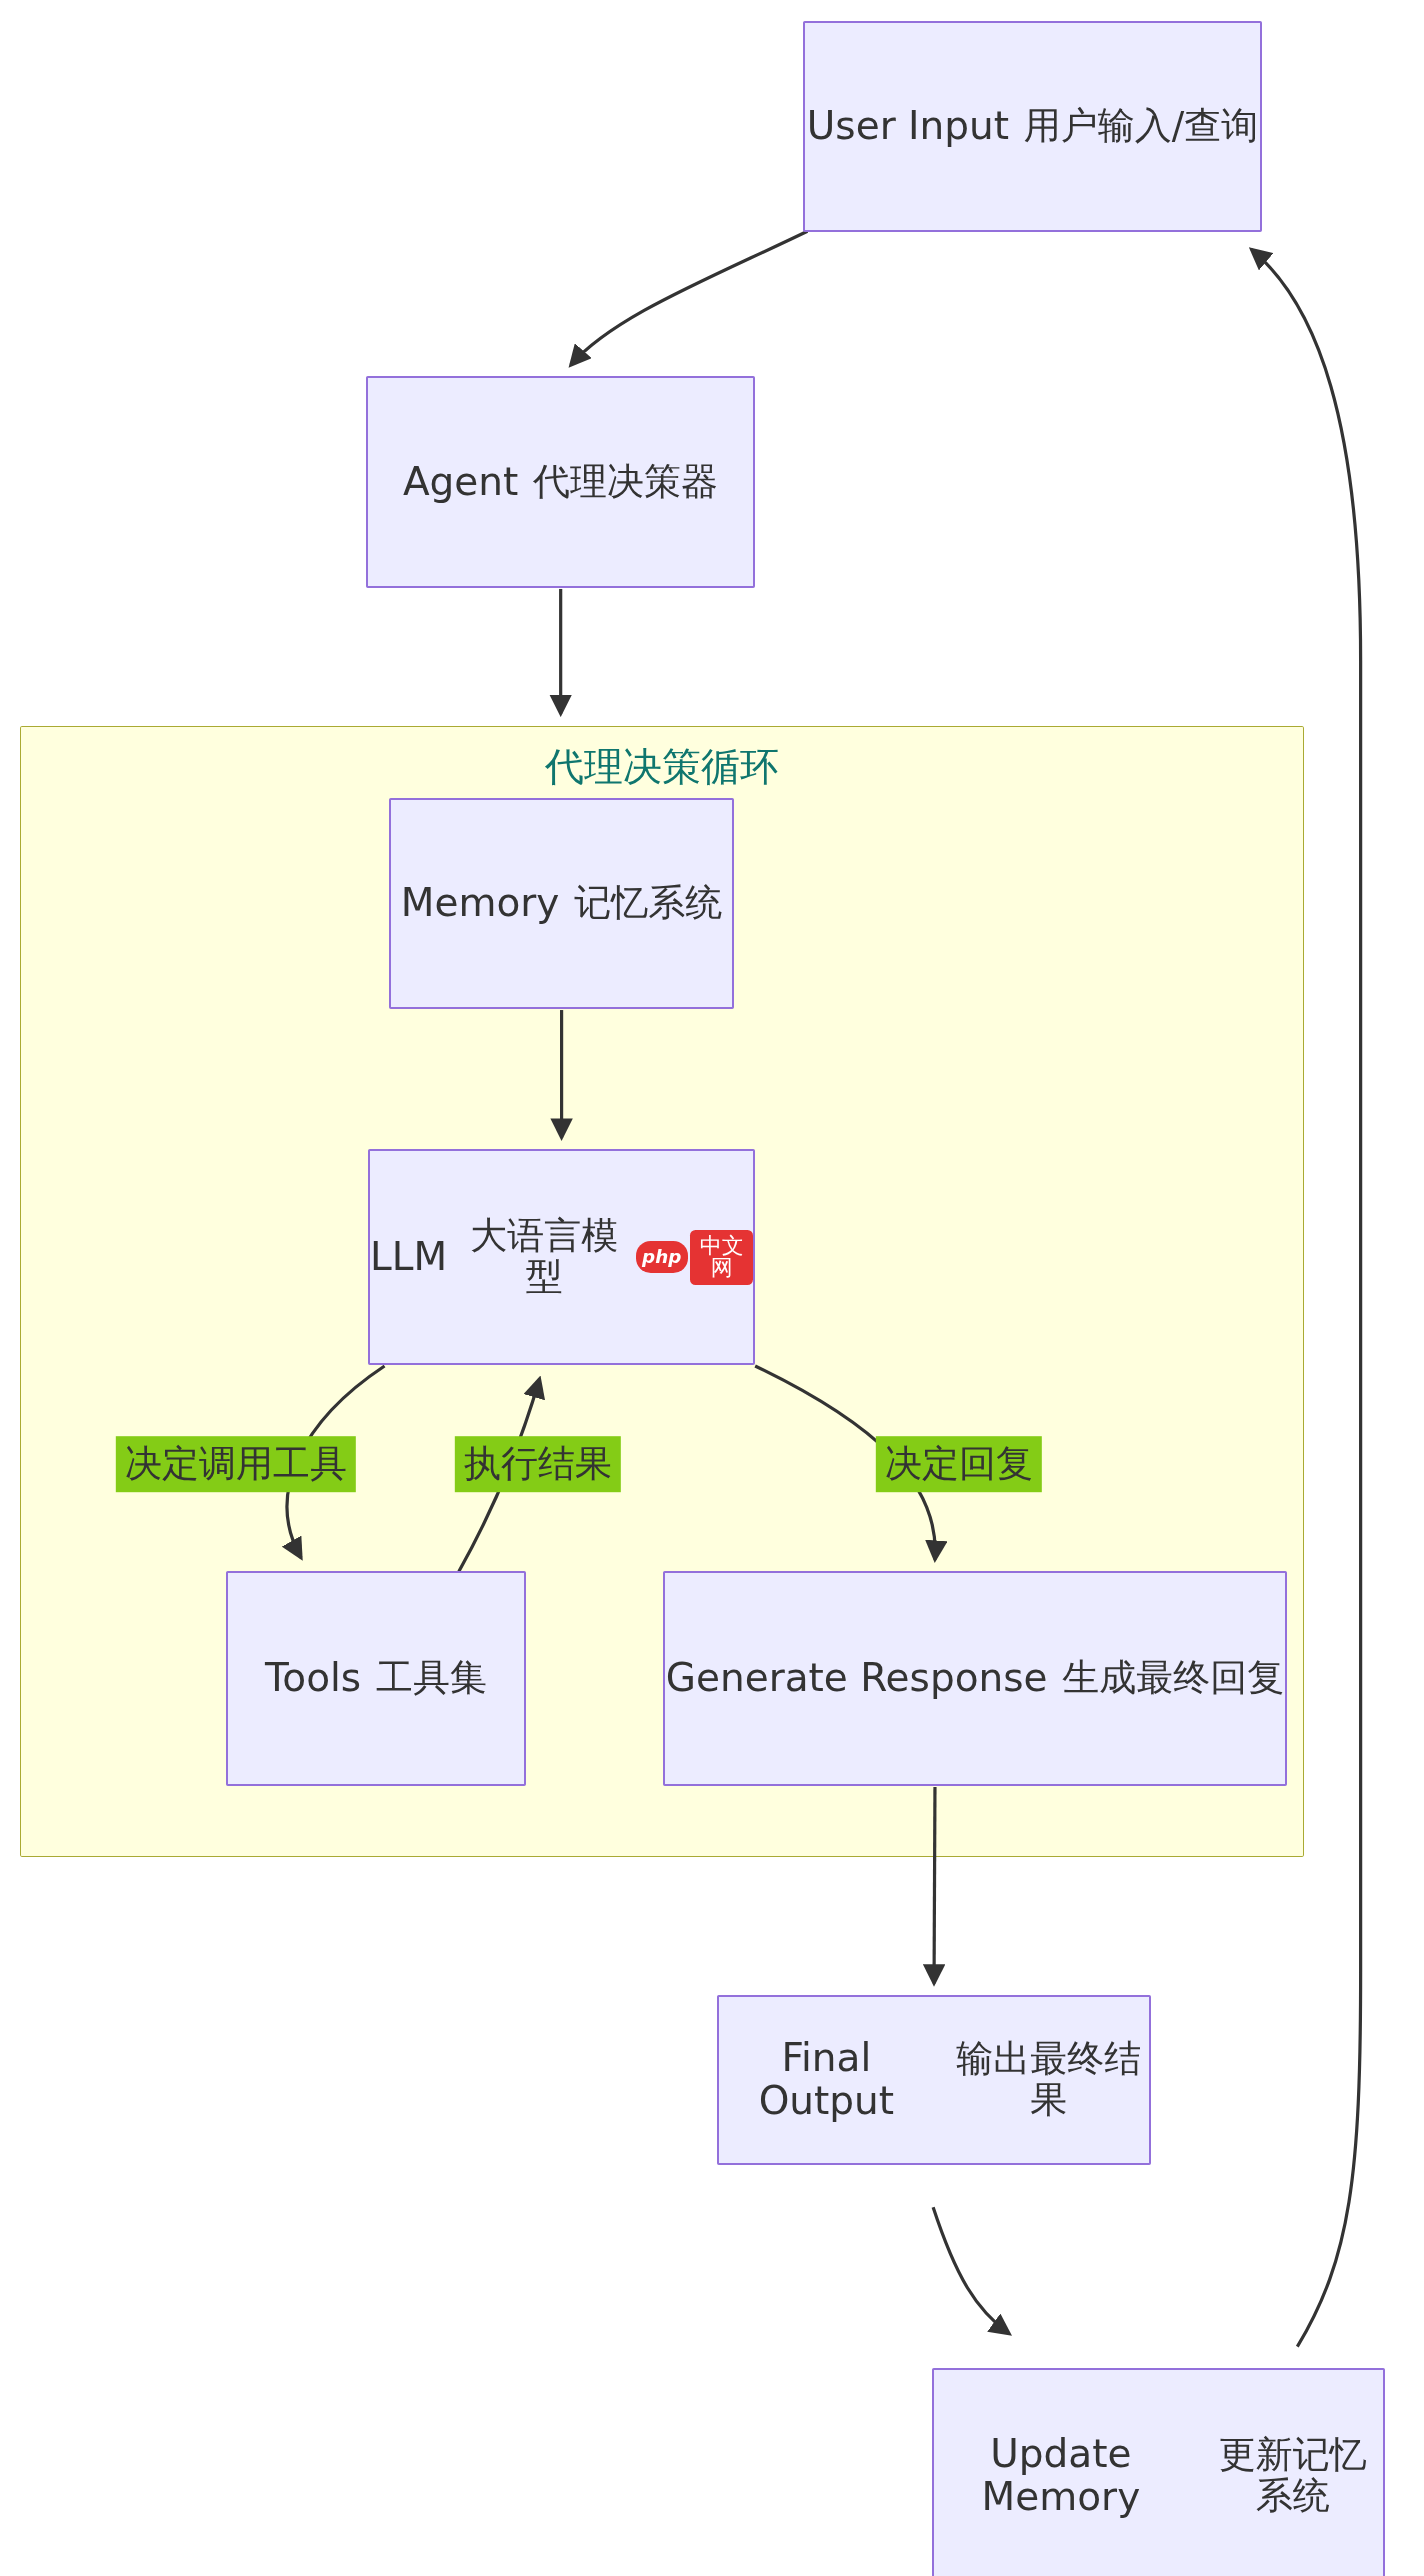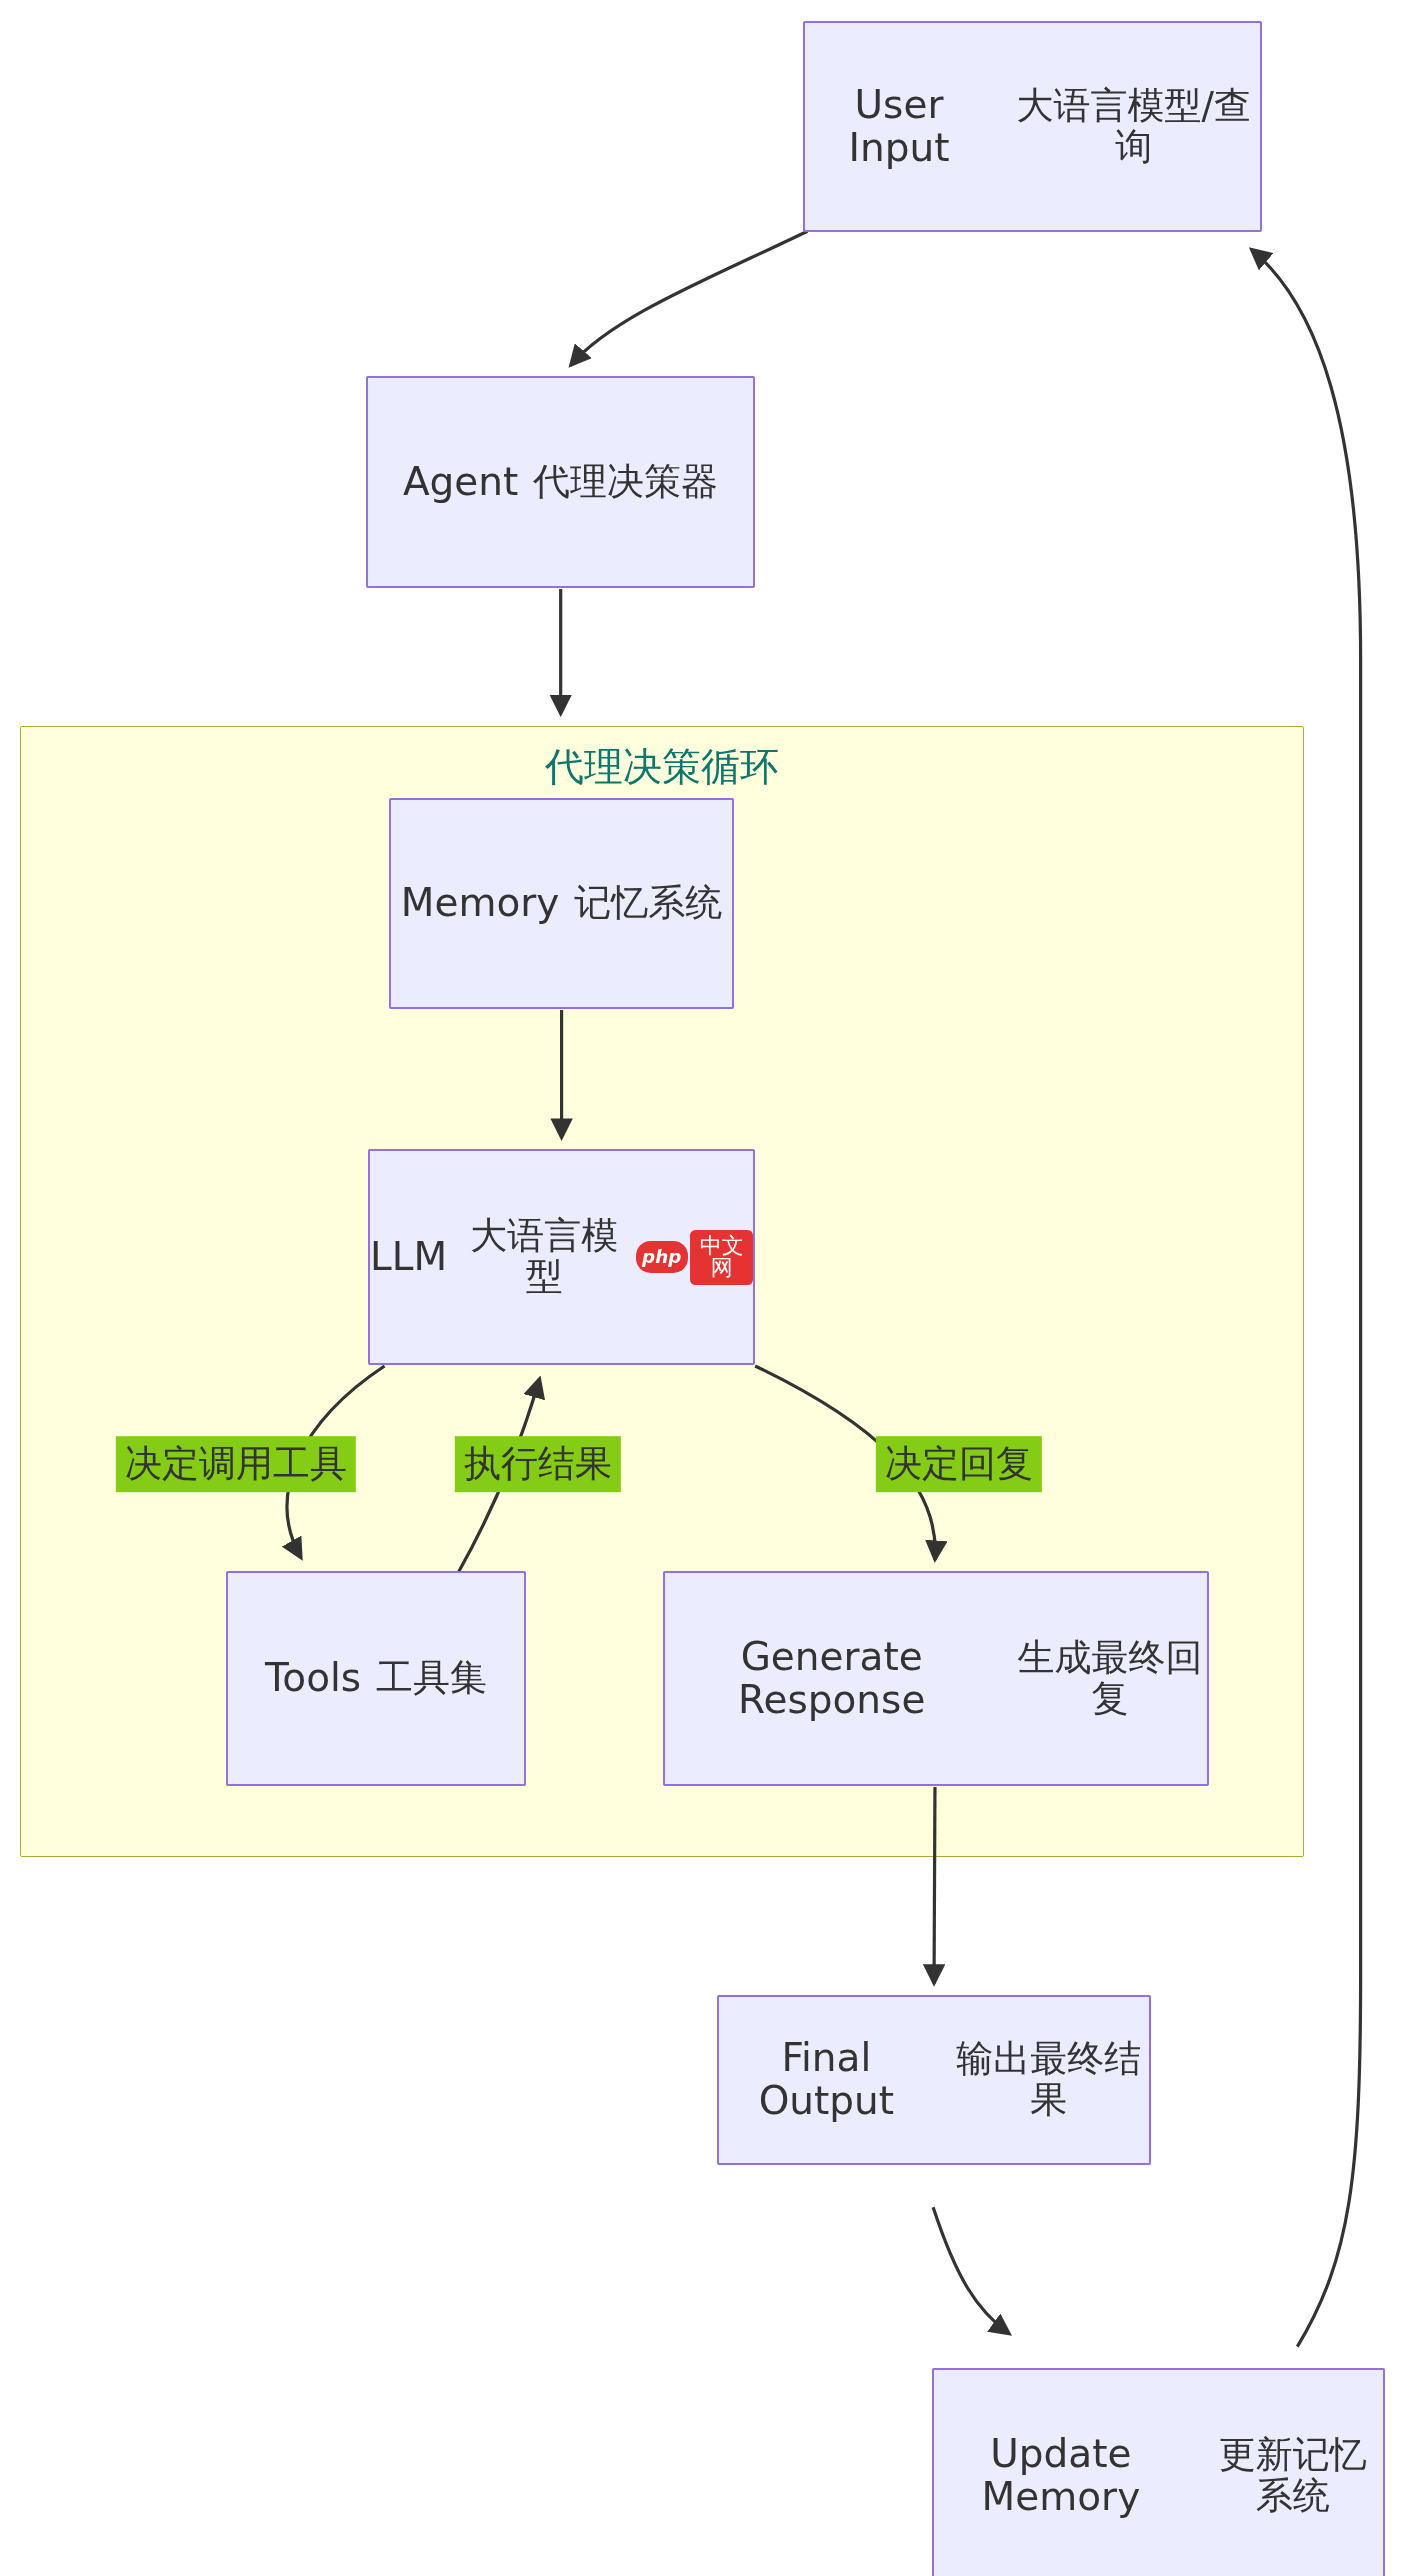--- a/index.html
+++ b/index.html
@@ -58,21 +58,21 @@
     text-align: center;
   }
   .node .title { font-size: 39px; line-height: 1.1; }
   .node .subtitle { font-size: 37px; line-height: 1.1; display: flex; align-items: center; justify-content: center; }
 
   #node-user-input        { left: 803px;  top: 21px;   width: 459px; height: 211px; }
   #node-agent             { left: 366px;  top: 376px;  width: 389px; height: 212px; }
   #node-memory            { left: 389px;  top: 798px;  width: 345px; height: 211px; }
   #node-llm               { left: 368px;  top: 1149px; width: 387px; height: 216px; }
   #node-tools             { left: 226px;  top: 1571px; width: 300px; height: 215px; }
-  #node-generate-response { left: 663px;  top: 1571px; width: 546px; height: 215px; }
+  #node-generate-response { left: 663px;  top: 1571px; width: 624px; height: 215px; }
   #node-final-output      { left: 717px;  top: 1995px; width: 434px; height: 170px; }
   #node-update-memory     { left: 932px; top: 2347px; width: 453px; height: 215px; margin-top: 21px; }
 
   .edge-label {
     position: absolute;
     transform: translate(-50%, -50%);
     background: #84cc16;
     color: #333;
     font-size: 37px;
     padding: 2.8px 9.2px;
@@ -127,21 +127,21 @@
   <path class="edge" d="M419,1489 C330,1548 288,1628 328,1698" marker-end="url(#arrow)"></path>
   <path class="edge" d="M500,1713 C542,1638 568,1572 588,1503" marker-end="url(#arrow)"></path>
   <path class="edge" d="M823,1489 C950,1550 1025,1615 1019,1700" marker-end="url(#arrow)"></path>
   <path class="edge" d="M1019,1948 L1018,2162" marker-end="url(#arrow)"></path>
   <path class="edge" d="M1017,2406 C1042,2482 1064,2518 1100,2544" marker-end="url(#arrow)"></path>
   <path class="edge" d="M1414,2558 C1472,2462 1483,2370 1483,2150 C1483,1680 1483,1160 1483,720 C1483,460 1436,332 1364,272" marker-end="url(#arrow)"></path>
 </svg>
 
 <div class="node" id="node-user-input">
   <div class="title">User Input</div>
-  <div class="subtitle">大语言模型/查询</div>
+  <div class="subtitle">用户输入/查询</div>
 </div>
 
 <div class="node" id="node-agent">
   <div class="title">Agent</div>
   <div class="subtitle">代理决策器</div>
 </div>
 
 <div class="node" id="node-memory">
   <div class="title">Memory</div>
   <div class="subtitle">记忆系统</div>

